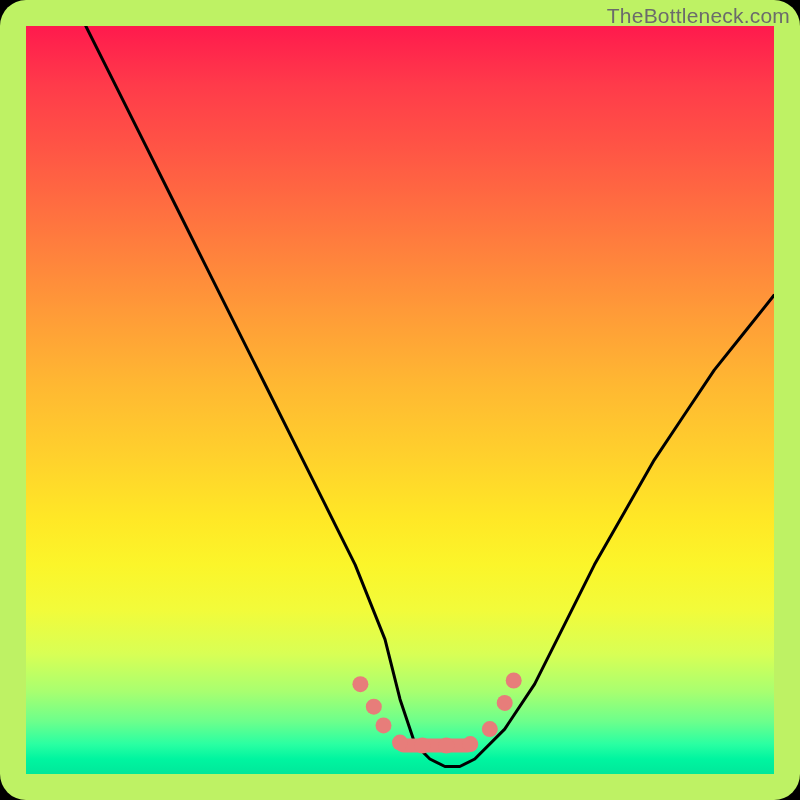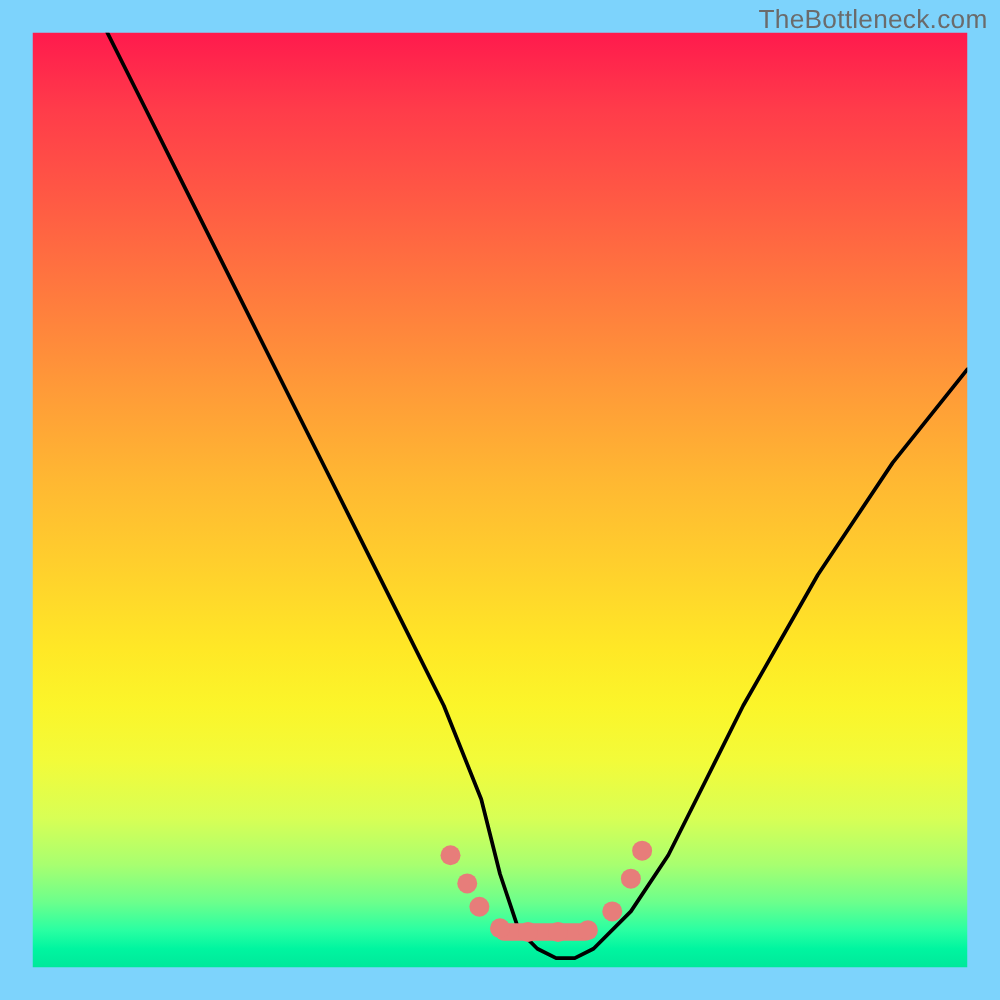--- a/index.html
+++ b/index.html
@@ -7,21 +7,22 @@
     padding: 0;
     width: 800px;
     height: 800px;
     overflow: hidden;
     background: #000;
     font-family: Arial, Helvetica, sans-serif;
   }
   .frame {
     position: absolute;
     inset: 0;
-    background: #7dd3fc;
+    background: #bef264;
+    border-radius: 26px;
   }
   .plot {
     position: absolute;
     left: 26px;
     top: 26px;
     width: 748px;
     height: 748px;
     overflow: hidden;
   }
   .gradient {

